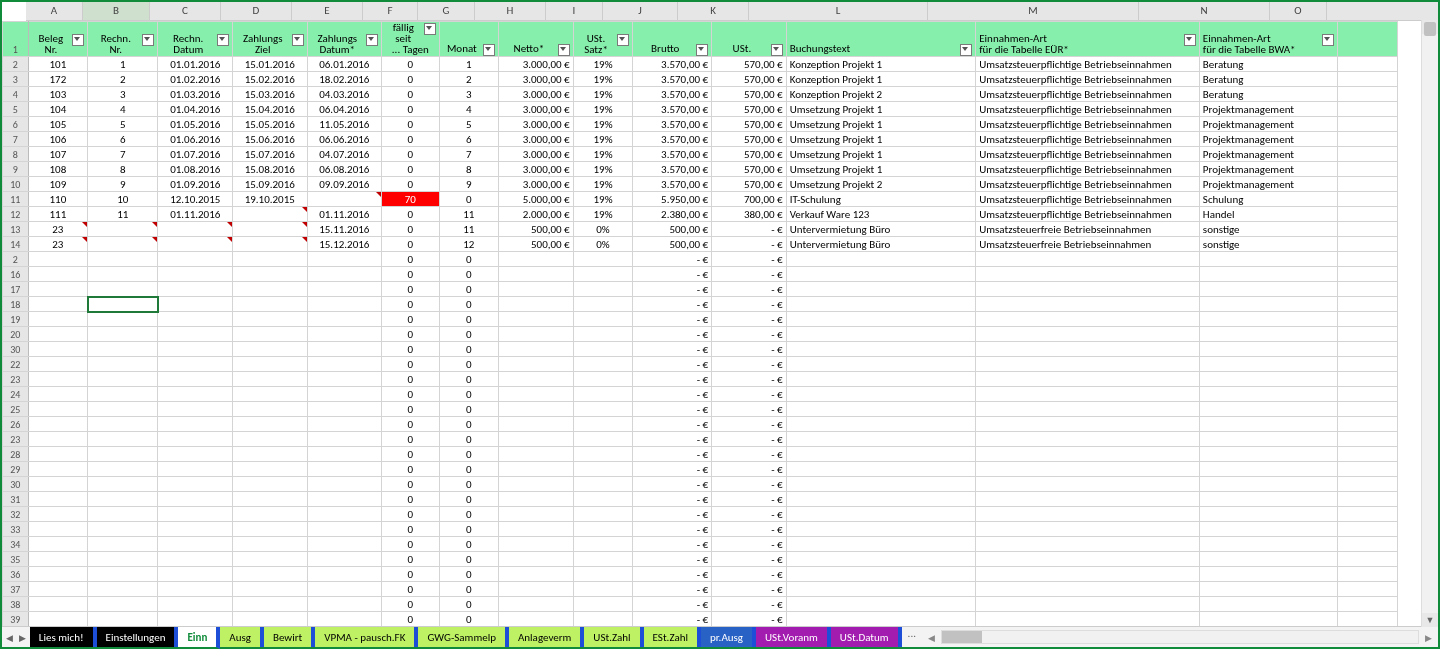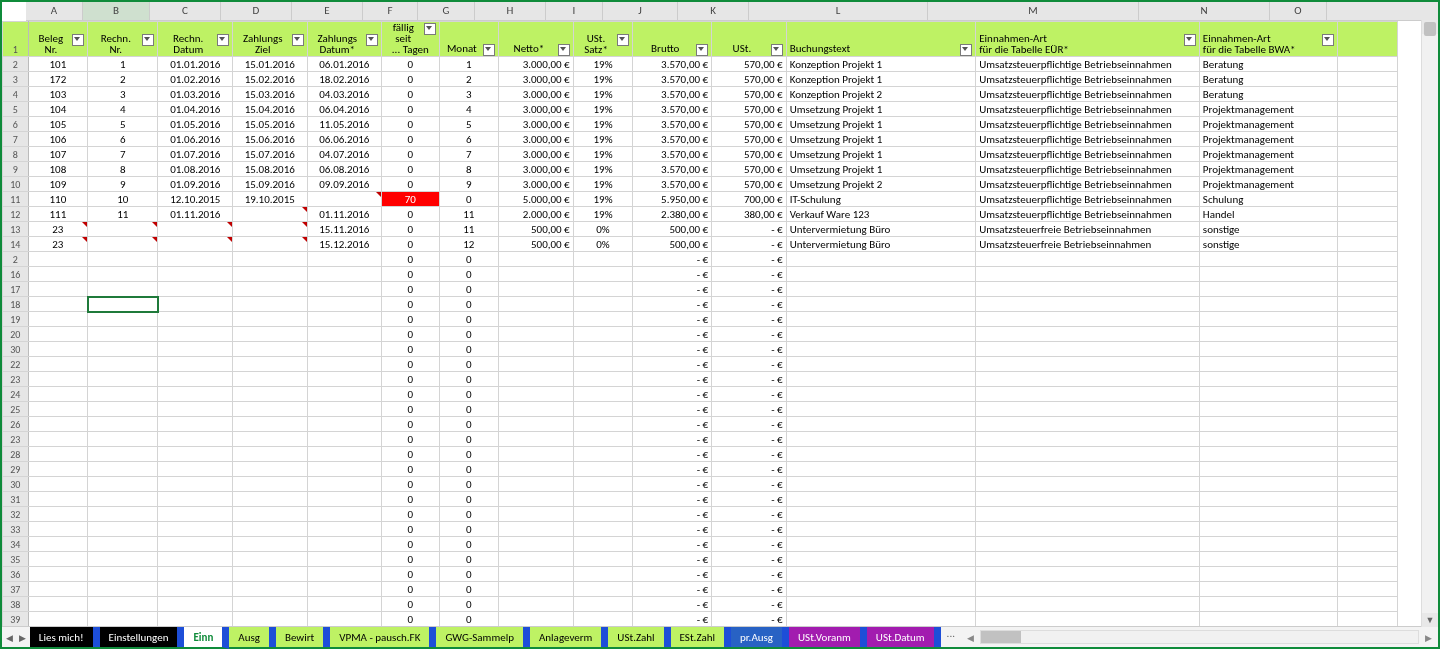--- a/index.html
+++ b/index.html
@@ -6,39 +6,39 @@
   .app{border:2px solid #0f8b3a;width:1436px;height:645px;position:relative;display:flex;flex-direction:column;background:#fff}
   
   .colhdr{display:flex;height:18px;background:#e6e6e6;border-bottom:1px solid #ccc;margin-left:24px;flex:0 0 auto}
   .colhdr .ch{border-right:1px solid #ccc;text-align:center;line-height:18px;color:#444;background:#e6e6e6}
   .colhdr .ch.sel{background:#cfe0cf}
   
   .grid{flex:1 1 auto;overflow:hidden;position:relative}
   table{border-collapse:collapse;table-layout:fixed;width:1396px}
   td,.rh{border:1px solid #d4d4d4;height:14px;padding:0 3px;white-space:nowrap;overflow:hidden;text-overflow:clip;vertical-align:middle}
   .rh{width:24px;min-width:24px;max-width:24px;text-align:center;background:#e6e6e6;color:#555;border-right:1px solid #bbb;font-size:10px}
-  .hdrrow td{background:#bef264;vertical-align:bottom;line-height:11px;padding-bottom:1px}
+  .hdrrow td{background:#86efac;vertical-align:bottom;line-height:11px;padding-bottom:1px}
   .hdrrow .twoline{white-space:normal}
   .filter{float:right;width:10px;height:10px;border:1px solid #7a7a7a;margin-left:2px;background:#fff;position:relative;top:1px}
   .filter:after{content:"";position:absolute;left:1px;top:2px;border-left:3px solid transparent;border-right:3px solid transparent;border-top:4px solid #555}
   .r{text-align:right}
   .c{text-align:center}
   .redcell{background:#ff0000;color:#fff}
   .selcell{outline:2px solid #1f7a3a;outline-offset:-1px}
   .tri{position:absolute;width:0;height:0;border-top:5px solid #c00000;border-left:5px solid transparent;right:0;top:0}
   td{position:relative}
   
   .vscroll{position:absolute;right:0;top:18px;bottom:20px;width:16px;background:#f1f1f1;border-left:1px solid #ddd}
   .vscroll .thumb{position:absolute;left:2px;right:2px;top:2px;height:14px;background:#c1c1c1;border-radius:2px}
   .vscroll .btn{height:14px;background:#e8e8e8;text-align:center;line-height:14px;color:#666;font-size:9px}
   
   .tabbar{height:20px;border-top:1px solid #ccc;display:flex;align-items:stretch;background:#f3f3f3;flex:0 0 auto}
   .navbtns{display:flex;align-items:center;padding:0 4px;gap:6px}
   .navbtns span{color:#666;font-size:9px}
-  .tab{padding:10px 9px;display:flex;align-items:center;border-right:7px solid #1d4ed8;font-size:11px;cursor:default}
+  .tab{padding:10px 9px;display:flex;align-items:center;border-right:4px solid #1d4ed8;font-size:11px;cursor:default}
   .tab.black{background:#000;color:#fff}
   .tab.yellow{background:#bef264}
   .tab.green{background:#fff;color:#0f8b3a;font-weight:bold;border-bottom:2px solid #0f8b3a}
   .tab.blue{background:#2862c4;color:#fff}
   .tab.teal{background:#a21caf;color:#fff}
   .more{padding:0 6px;color:#666}
   .hscroll{flex:1;display:flex;align-items:center;padding:0 4px}
   .hscroll .track{flex:1;height:12px;background:#f1f1f1;border:1px solid #ddd;position:relative;margin:0 4px}
   .hscroll .thumb{position:absolute;left:0;top:0;bottom:0;width:40px;background:#c1c1c1}
   .hscroll .btn{color:#888;font-size:9px;padding:0 2px}

